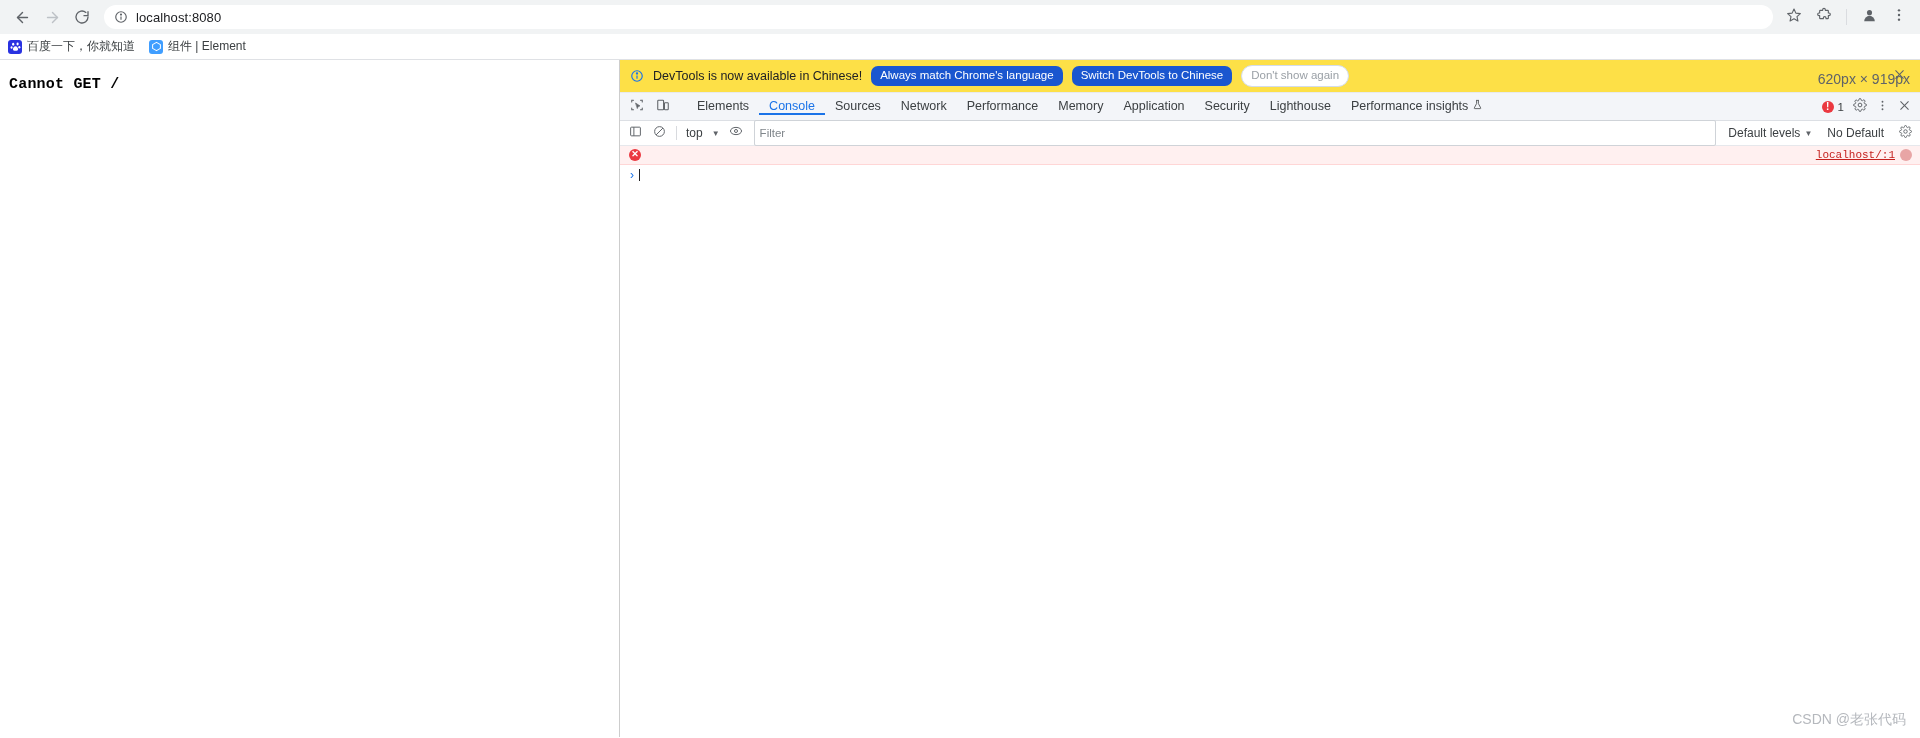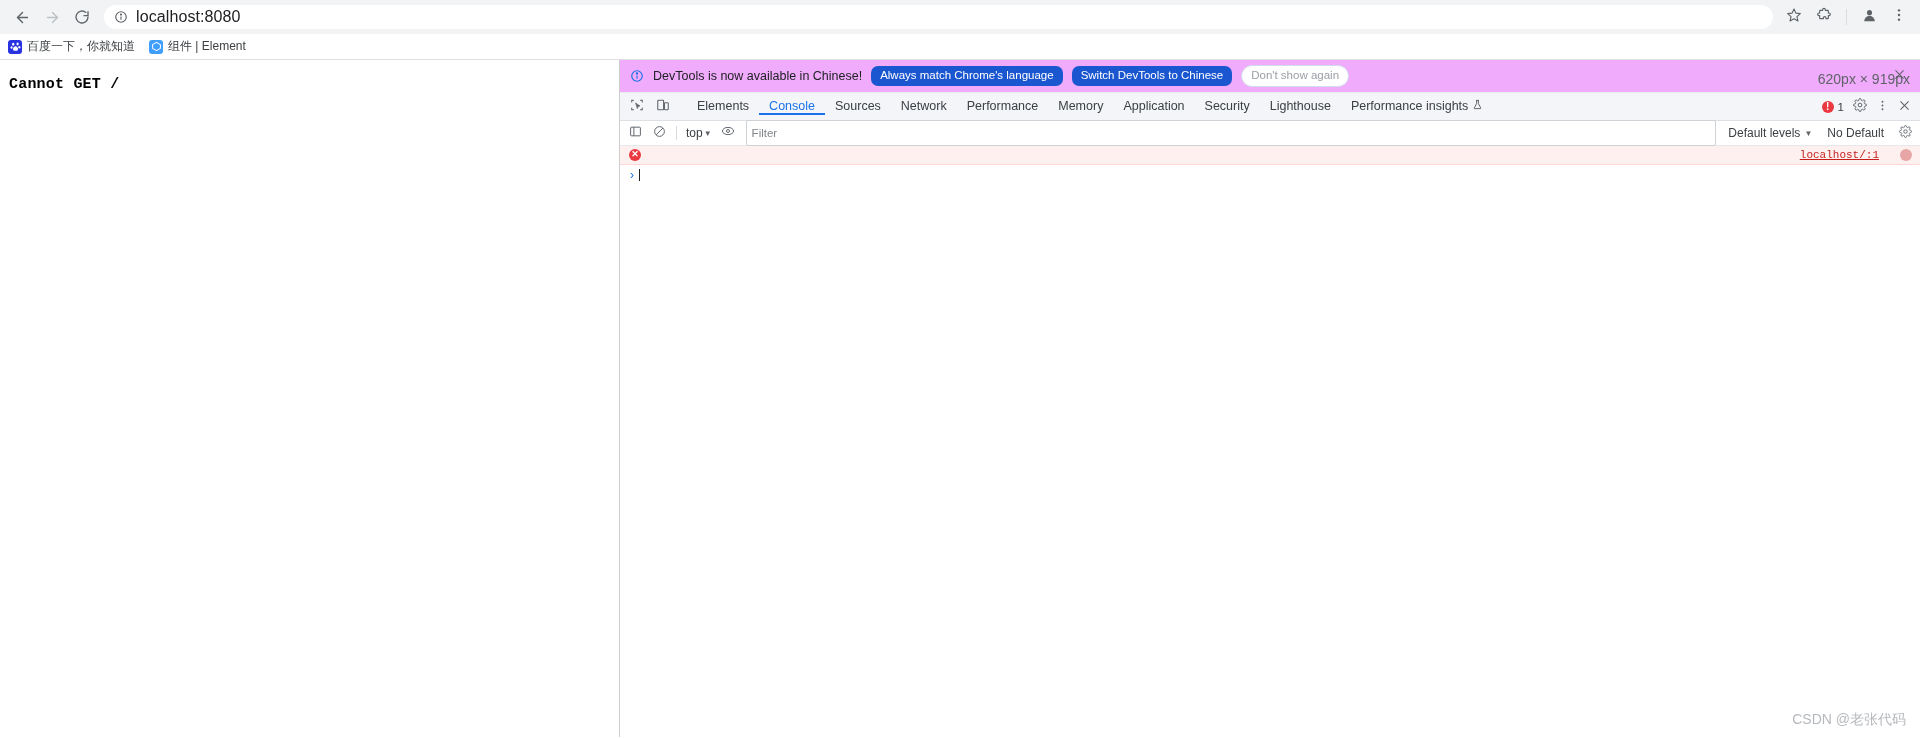--- a/index.html
+++ b/index.html
@@ -36,21 +36,21 @@
     border-radius: 13px;
     display: flex;
     align-items: center;
     padding: 0 10px;
     margin-left: 6px;
     margin-right: 6px;
     gap: 8px;
   }
   .omnibox .info-icon { color: #5f6368; display: flex; align-items: center; }
   .omnibox-url {
-    font-size: 16px;
+    font-size: 13px;
     color: #202124;
     letter-spacing: 0.1px;
     white-space: nowrap;
   }
   .toolbar-right { display: flex; align-items: center; gap: 4px; }
   .icon-btn {
     width: 26px; height: 26px;
     display: flex; align-items: center; justify-content: center;
     color: #5f6368;
   }
@@ -120,21 +120,21 @@
     flex: 1;
     background: #ffffff;
     display: flex;
     flex-direction: column;
     min-width: 0;
   }
 
   
   .dt-notice {
     height: 33px;
-    background: #f0abfc;
+    background: #fde047;
     display: flex;
     align-items: center;
     padding: 0 10px;
     gap: 9px;
     border-bottom: 1px solid #e8eaed;
     flex: none;
   }
   .dt-notice-icon { color: #1a73e8; display: flex; align-items: center; flex: none; }
   .dt-notice-text { font-size: 12.5px; color: #202124; white-space: nowrap; }
   .pill {
@@ -218,21 +218,21 @@
     border-bottom: 1px solid #e6e8ec;
     flex: none;
   }
   .ct-icon {
     width: 22px; height: 20px;
     display: flex; align-items: center; justify-content: center;
     color: #5f6368;
   }
   .ct-sep { width: 1px; height: 14px; background: #d8dade; margin: 0 4px; }
   .ctx-select {
-    display: flex; align-items: center; gap: 1px;
+    display: flex; align-items: center; gap: 9px;
     font-size: 12px; color: #3c4043;
     padding: 0 3px;
   }
   .caret { font-size: 8px; color: #5f6368; }
   .filter-input {
     flex: 1;
     height: 18px;
     border: 1px solid #cfd3d8;
     border-radius: 2px;
     margin: 0 5px;
@@ -281,21 +281,21 @@
     line-height: 1;
   }
   .msg-text {
     font-family: "Liberation Mono", monospace;
     font-size: 11.5px;
     color: #c5221f;
     white-space: nowrap;
   }
   .msg-source {
     margin-left: auto;
-    display: flex; align-items: center; gap: 21px;
+    display: flex; align-items: center; gap: 5px;
     font-family: "Liberation Mono", monospace;
     font-size: 11px;
     color: #c5221f;
     text-decoration: underline;
     white-space: nowrap;
   }
   .msg-badge {
     width: 12px; height: 12px; border-radius: 50%;
     background: #e8a5a5; color: #fff;
     font-size: 9px;

